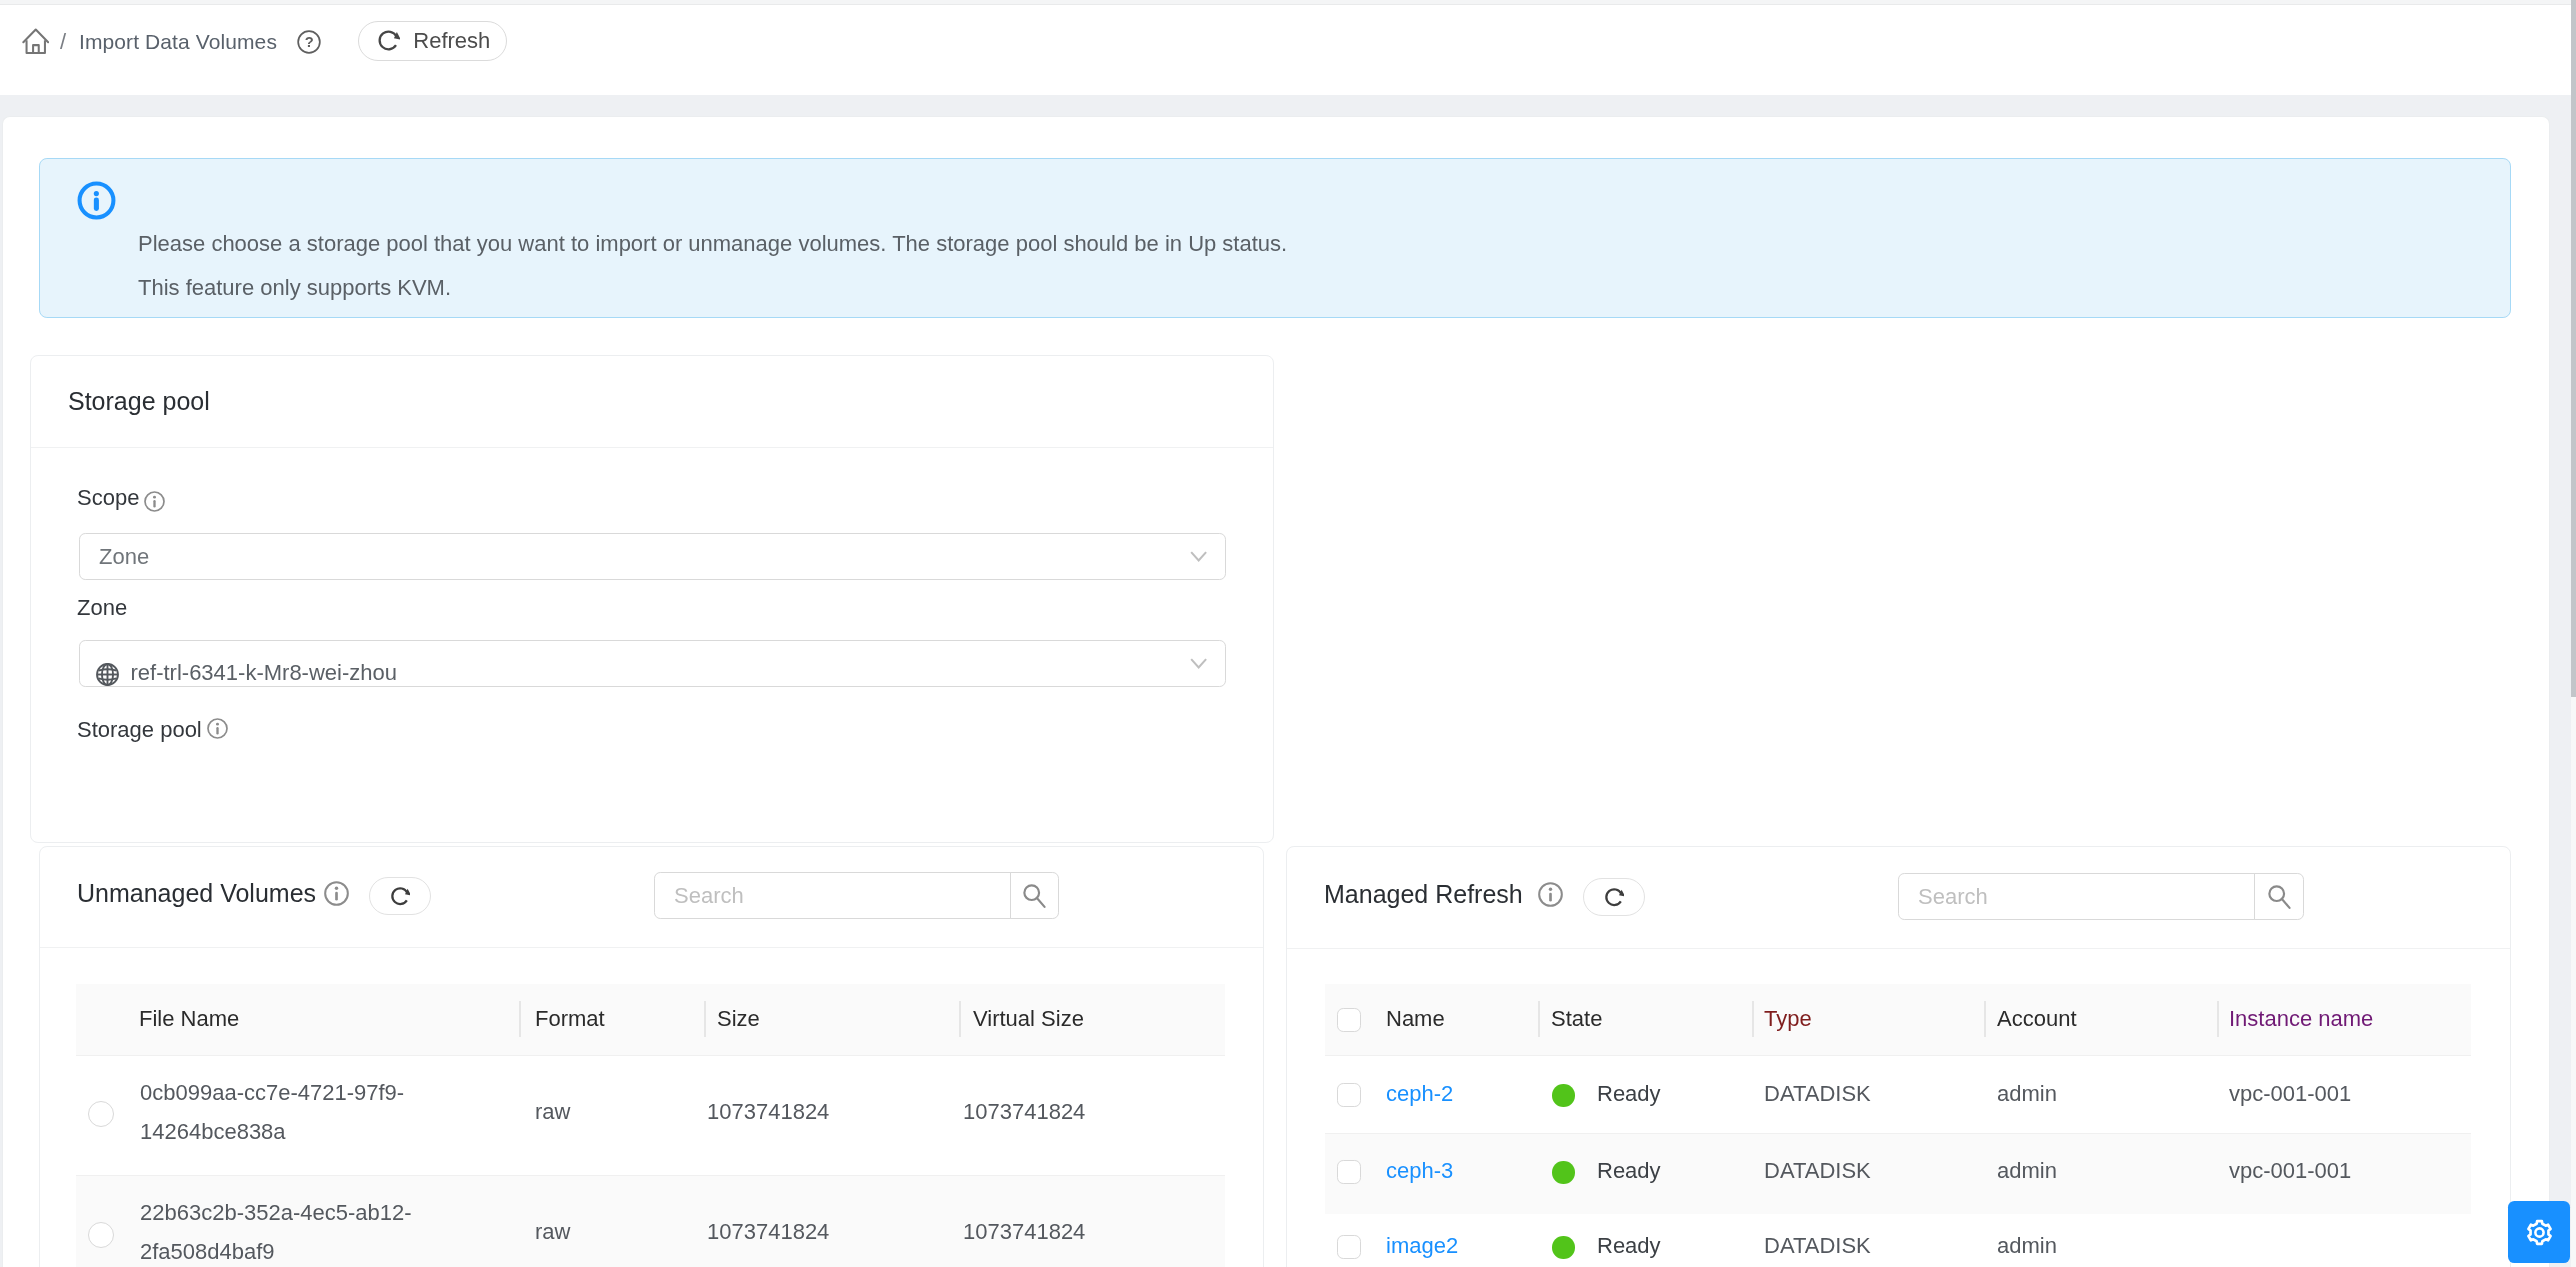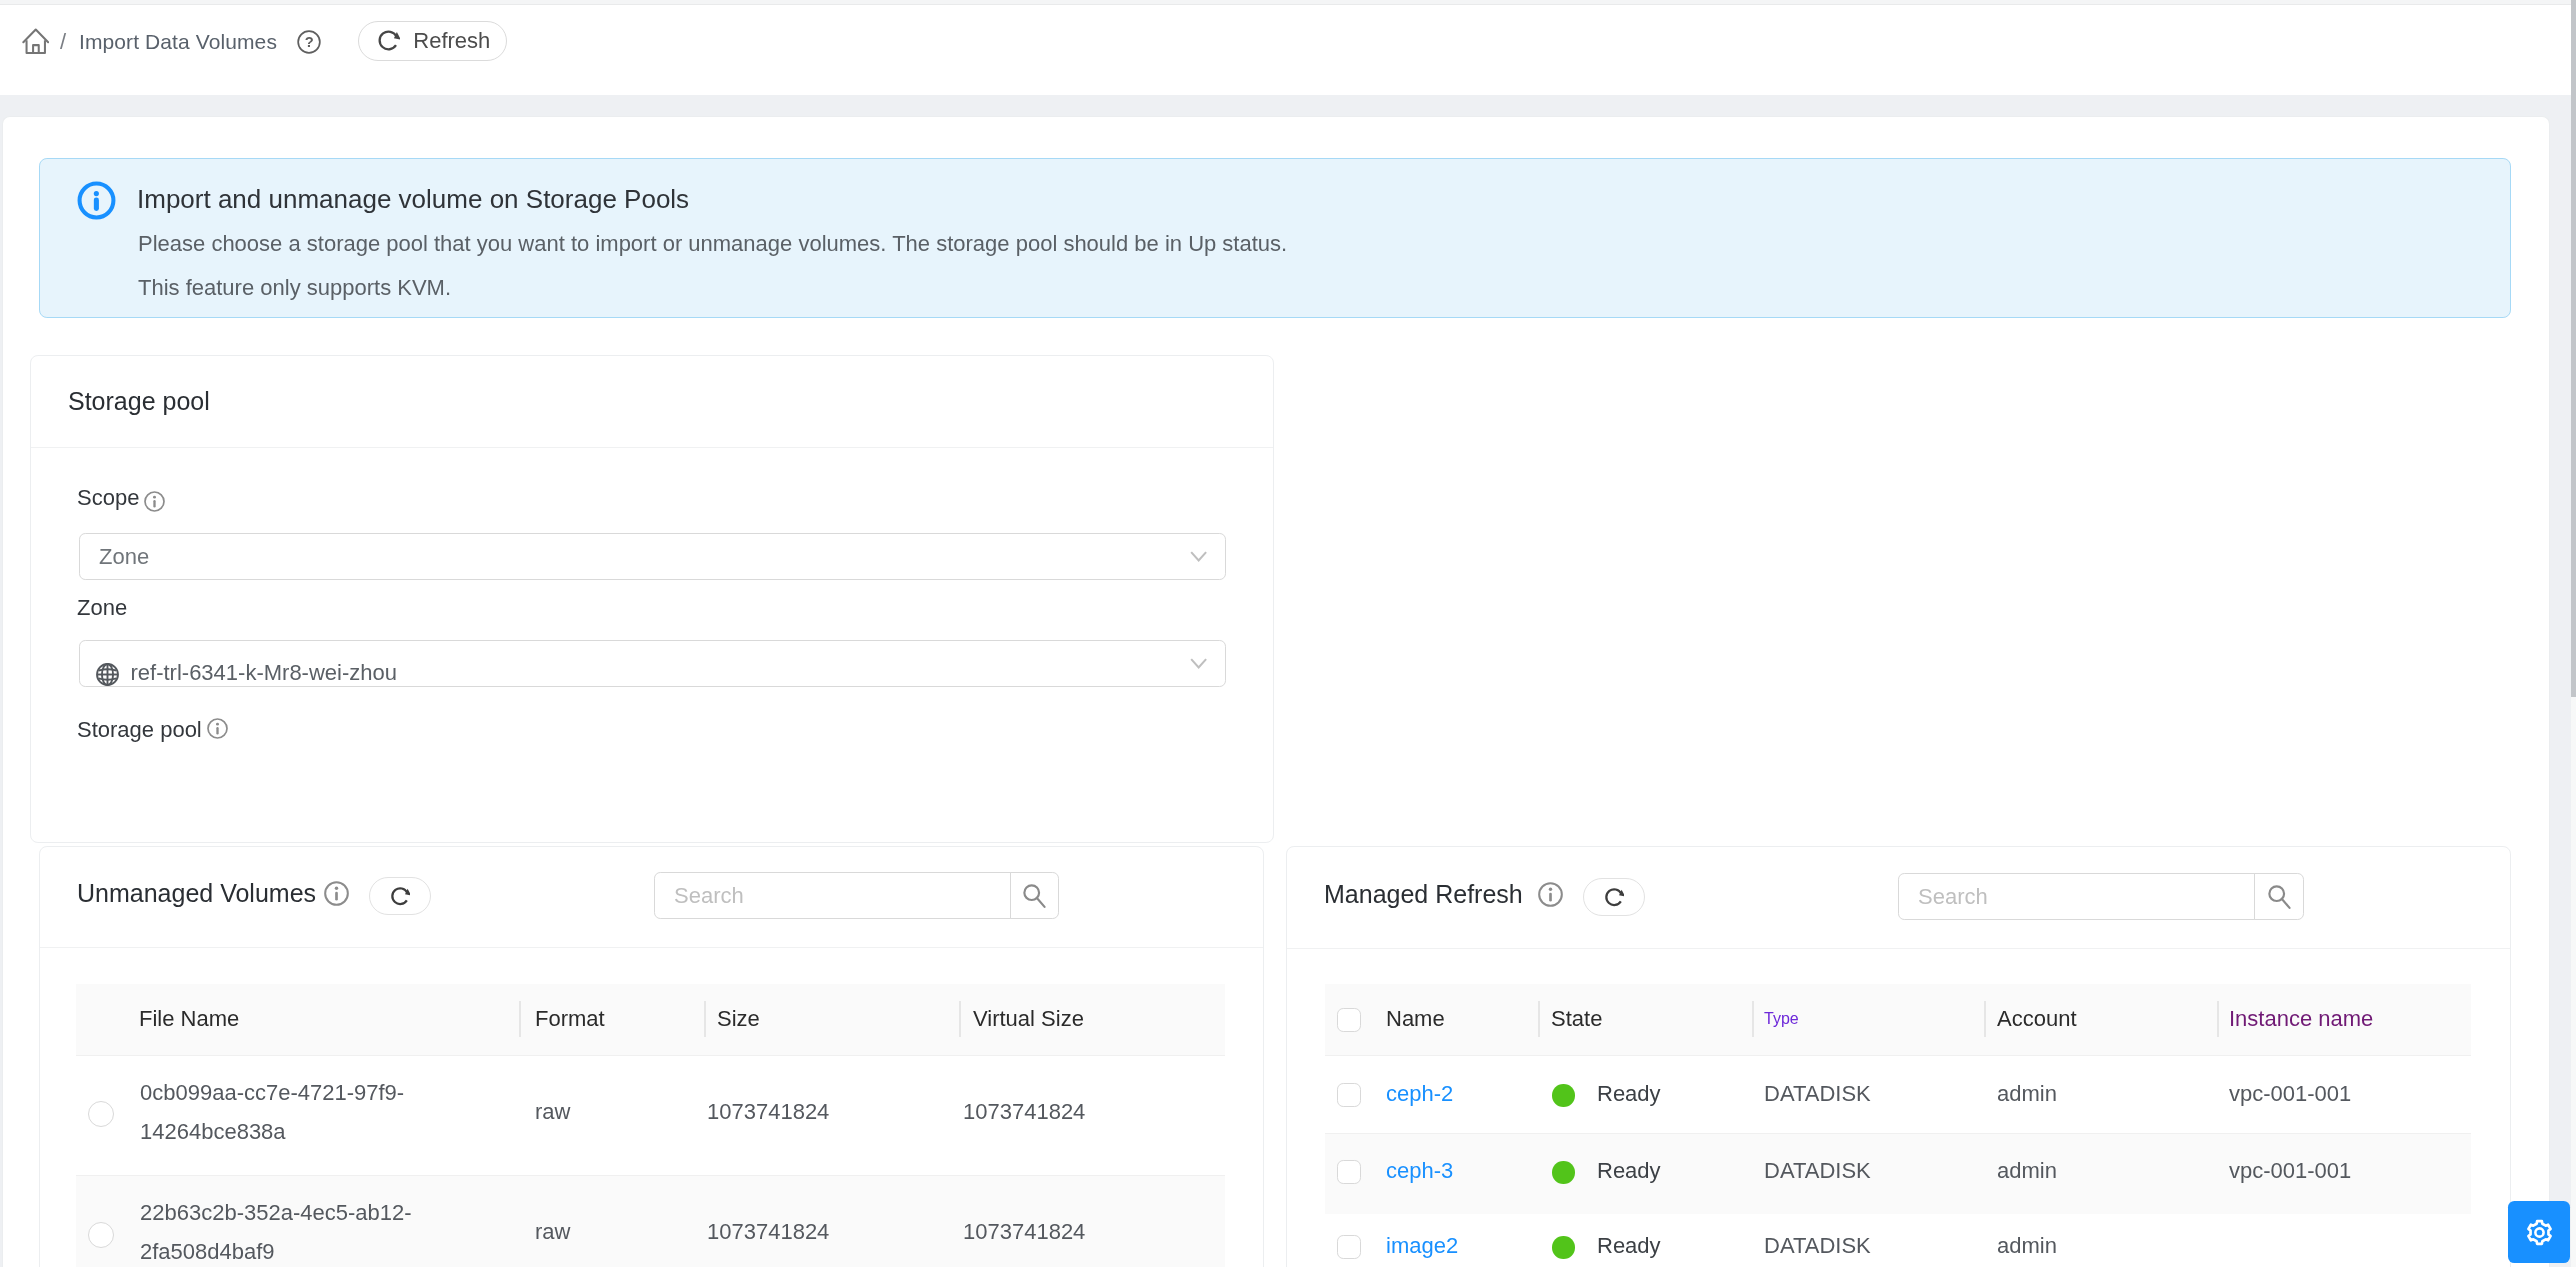--- a/index.html
+++ b/index.html
@@ -37,21 +37,20 @@
   <div class="abs" style="left:0;top:95px;width:2576px;height:1172px;background:#eef0f3"></div>
 
   <div class="abs" style="left:1.6px;top:116px;width:2548px;height:1151px;background:#fff;border:0.8px solid #ebedef;border-bottom:none;border-radius:7.9px 7.9px 0 0;box-sizing:border-box"></div>
 
   <div class="abs" style="left:39px;top:158px;width:2472px;height:160px;box-sizing:border-box;background:#e7f4fc;border:1.6px solid #a6d9f6;border-radius:7.9px">
     <svg class="abs" style="left:37px;top:21.6px" width="39" height="39" viewBox="0 0 50 50">
       <circle cx="25" cy="25" r="21.7" fill="none" stroke="#1890ff" stroke-width="5.2"></circle>
       <circle cx="24.8" cy="16.1" r="3.3" fill="#1890ff"></circle>
       <rect x="21.6" y="21.2" width="6.5" height="17.3" rx="3.2" fill="#1890ff"></rect>
     </svg>
-    <div class="t" style="left:97px;top:27px;font-size:26px;line-height:26px;color:#2f3338">Import and unmanage volume on Storage Pools</div>
     <div class="t" style="left:98px;top:74px;font-size:22px;line-height:22px;color:#5a6066">Please choose a storage pool that you want to import or unmanage volumes. The storage pool should be in Up status.</div>
     <div class="t" style="left:98px;top:118px;font-size:22px;line-height:22px;color:#5a6066">This feature only supports KVM.</div>
   </div>
 
   <div class="abs" style="left:30px;top:355px;width:1244px;height:488px;box-sizing:border-box;background:#fff;border:1.6px solid #eceef0;border-radius:7.9px">
     <div class="abs" style="left:0;top:0;width:100%;height:92px;border-bottom:1.6px solid #f0f1f2;box-sizing:border-box"></div>
     <div class="t" style="left:37px;top:33px;font-size:25px;line-height:25px;color:#2a2e33">Storage pool</div>
 
     <div class="t" style="left:46px;top:131px;font-size:22px;line-height:22px;color:#33373c">Scope</div>
     <svg class="abs" style="left:113px;top:135px" width="21" height="21" viewBox="0 0 27 27">
@@ -166,21 +165,21 @@
           <path d="M17.6 18.1 L27.5 29.5" stroke-linecap="round"></path>
         </svg>
       </div>
     </div>
 
     <div class="abs" style="left:38px;top:137px;width:1146px;height:305px">
       <div class="abs" style="left:0;top:0;width:1146px;height:72px;background:#fafafa;border-bottom:1.6px solid #f0f0f0;box-sizing:border-box"></div>
       <div class="abs" style="left:11.8px;top:24px;width:24px;height:24px;box-sizing:border-box;border:1.6px solid #d9d9d9;border-radius:6.3px;background:#fff"></div>
       <div class="t" style="left:61px;top:24px;font-size:22px;line-height:22px;color:#2b2b2b">Name</div>
       <div class="t" style="left:226px;top:24px;font-size:22px;line-height:22px;color:#2b2b2b">State</div>
-      <div class="t" style="left:439px;top:24px;font-size:16px;line-height:22px;color:#6d28d9">Type</div>
+      <div class="t" style="left:439px;top:24px;font-size:22px;line-height:22px;color:#7f1d1d">Type</div>
       <div class="t" style="left:672px;top:24px;font-size:22px;line-height:22px;color:#2b2b2b">Account</div>
       <div class="t" style="left:904px;top:24px;font-size:22px;line-height:22px;color:#701a75">Instance name</div>
       <div class="abs" style="left:213px;top:17.3px;width:1.6px;height:36px;background:#e6e6e6"></div>
       <div class="abs" style="left:427px;top:17.3px;width:1.6px;height:36px;background:#e6e6e6"></div>
       <div class="abs" style="left:659px;top:17.3px;width:1.6px;height:36px;background:#e6e6e6"></div>
       <div class="abs" style="left:892px;top:17.3px;width:1.6px;height:36px;background:#e6e6e6"></div>
 
       <div class="abs" style="left:0;top:72px;width:1146px;height:78px;background:#fff;border-bottom:1.6px solid #f0f0f0;box-sizing:border-box"></div>
       <div class="abs" style="left:11.8px;top:99px;width:24px;height:24px;box-sizing:border-box;border:1.6px solid #d9d9d9;border-radius:6.3px;background:#fff"></div>
       <div class="t" style="left:61px;top:99px;font-size:22px;line-height:22px;color:#1890ff">ceph-2</div>

